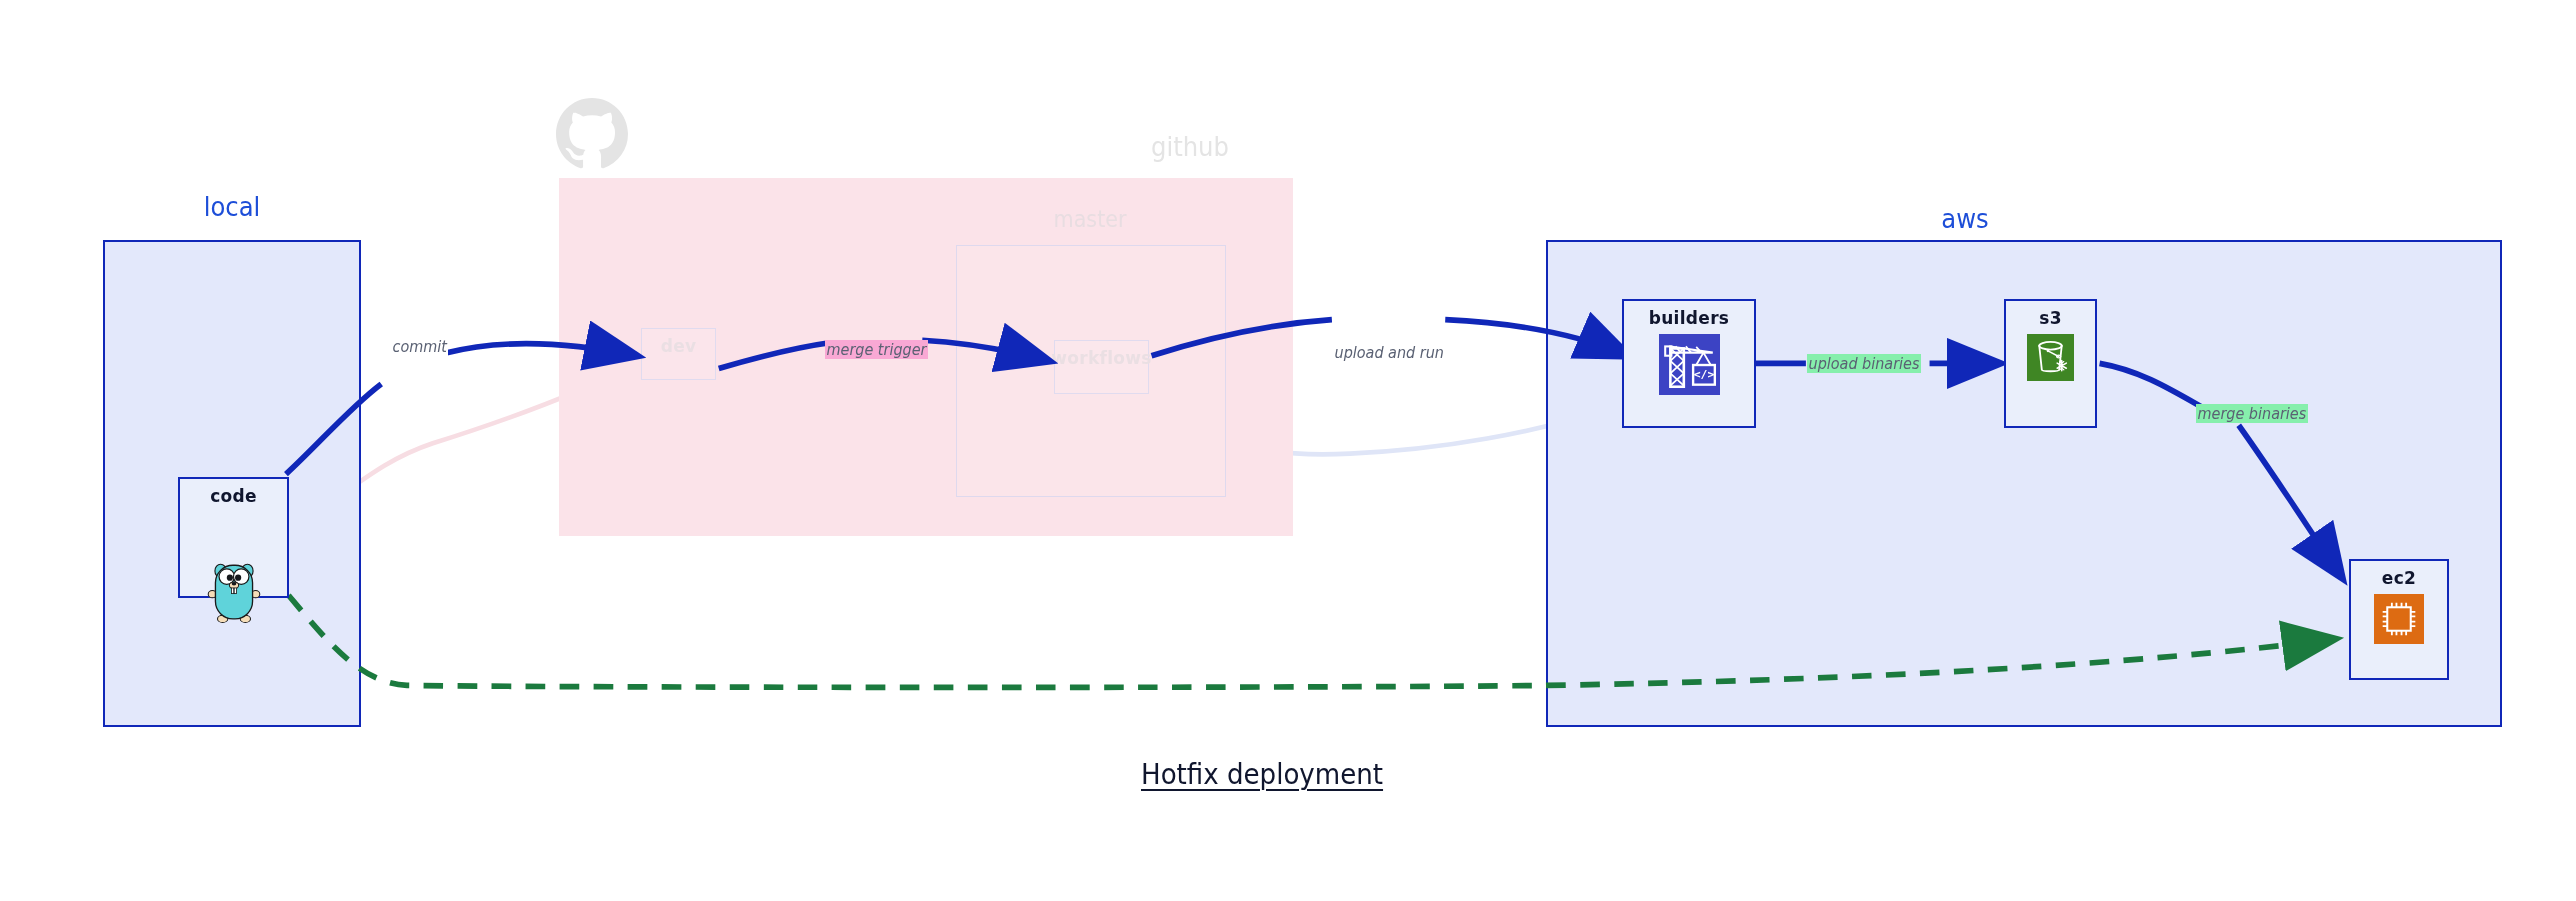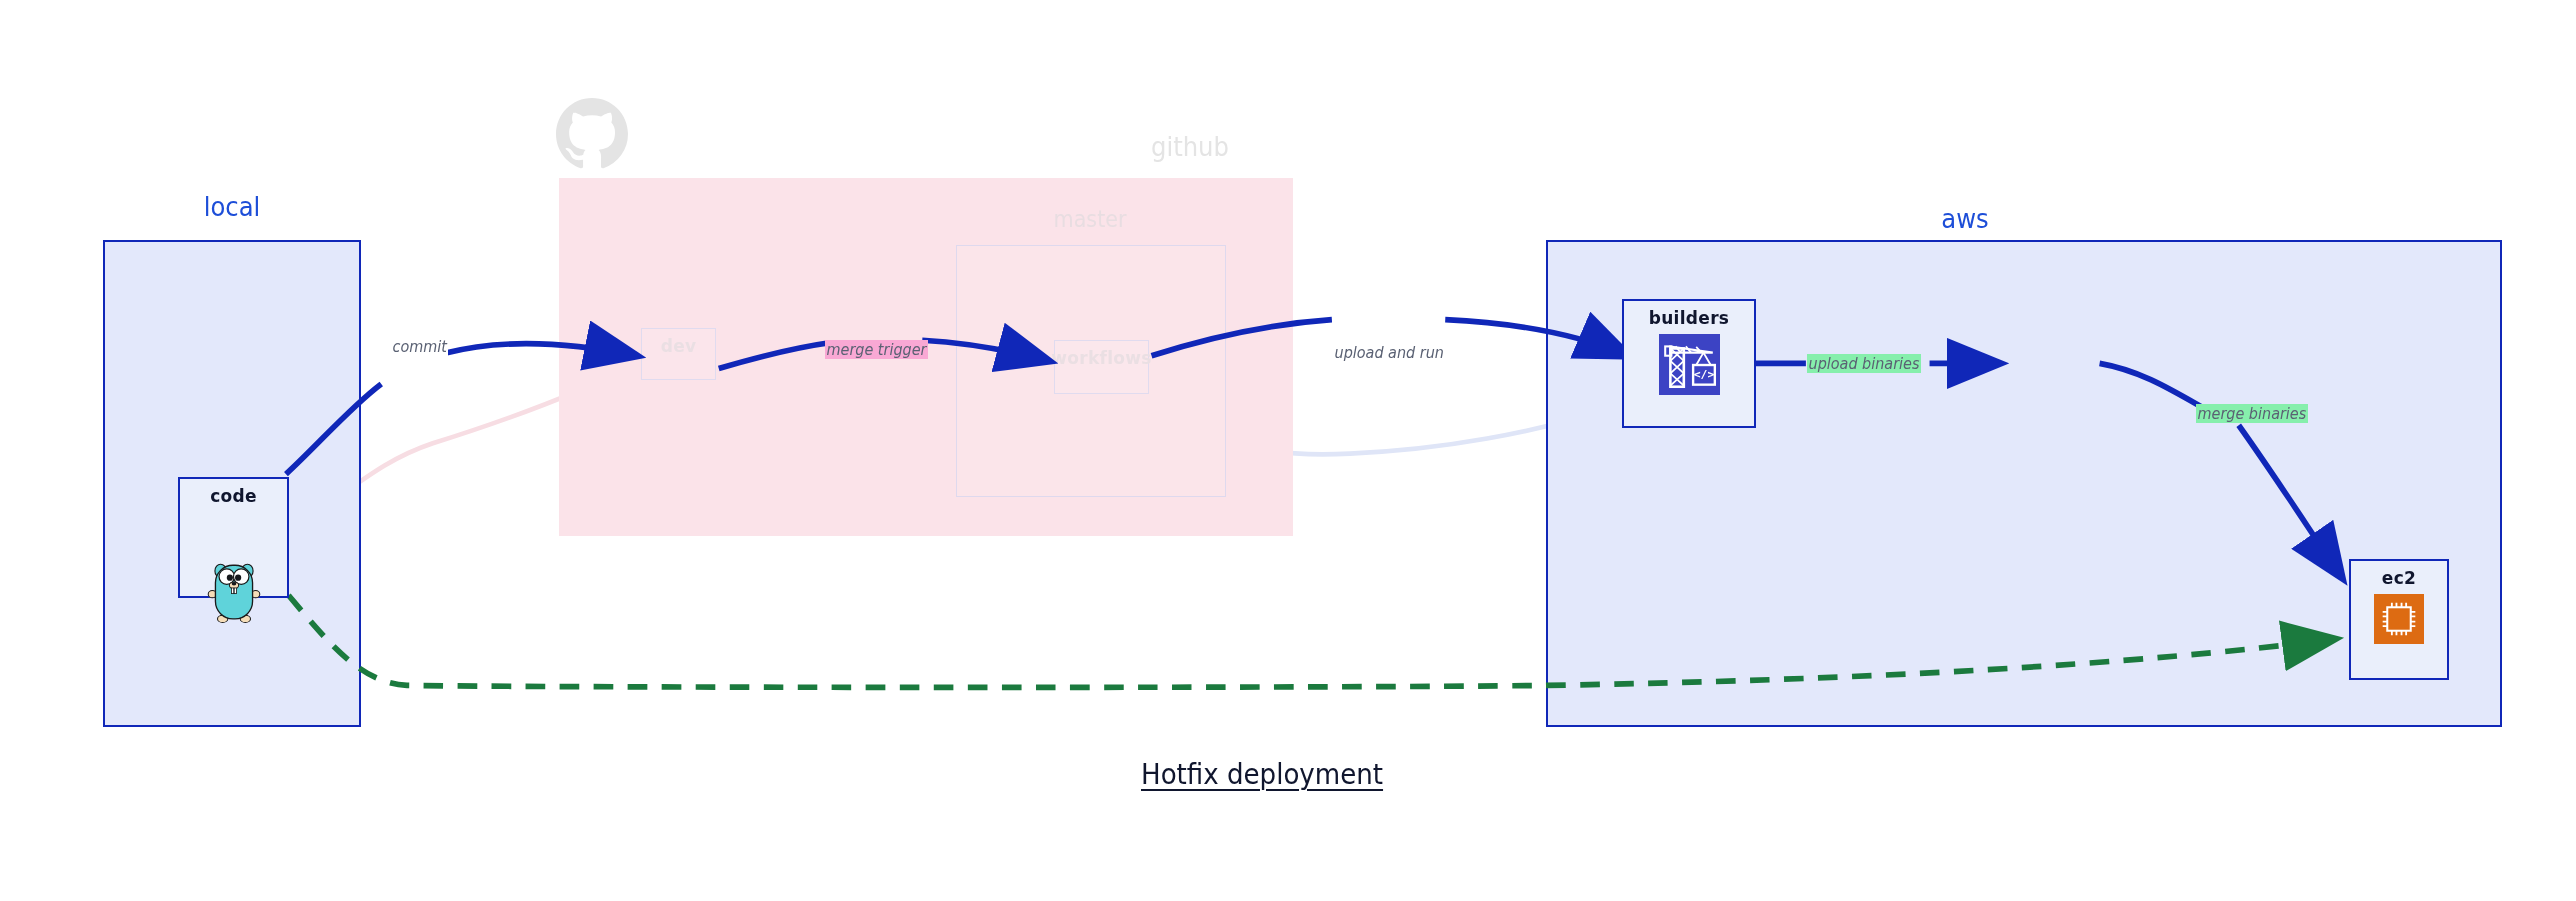--- a/index.html
+++ b/index.html
@@ -184,20 +184,42 @@
 
           <path d="M86,36 L72,60 M86,36 L100,60" stroke-width="3.6"></path>
 
           <rect x="66" y="60" width="42" height="38" stroke-width="4.6"></rect>
         </g>
         <text x="87" y="86" font-size="22" fill="#ffffff" text-anchor="middle" font-family="DejaVu Sans Mono, monospace" font-weight="bold">&lt;/&gt;</text>
       </svg>
     </span>
   </div>
 
+  <div class="node" style="left:2004px;top:299px;width:93px;height:129px;">
+    <span class="nlabel">s3</span>
+    <span class="nicon">
+      <svg width="47" height="47" viewBox="0 0 92 92">
+        <rect x="0" y="0" width="92" height="92" fill="#3f8624"></rect>
+        <g stroke="#ffffff" stroke-width="3.6" fill="none" stroke-linecap="round">
+
+          <ellipse cx="46" cy="23" rx="22" ry="7.5"></ellipse>
+          <path d="M24,23 L29,70 C29,74 63,74 63,70 L68,23"></path>
+
+          <path d="M41,33 L62,44" stroke-width="3"></path>
+          <circle cx="41" cy="33" r="2.6" fill="#ffffff" stroke="none"></circle>
+          <ellipse cx="62" cy="44" rx="4" ry="2.6" stroke-width="2.6"></ellipse>
+
+          <g stroke-width="3">
+            <path d="M68,52 L68,72 M59,57 L77,67 M77,57 L59,67"></path>
+            <path d="M64,54 L68,57 L72,54 M64,70 L68,67 L72,70" stroke-width="2.4"></path>
+          </g>
+        </g>
+      </svg>
+    </span>
+  </div>
 
   <div class="node" style="left:2349px;top:559px;width:100px;height:121px;">
     <span class="nlabel">ec2</span>
     <span class="nicon">
       <svg width="50" height="50" viewBox="0 0 98 98">
         <rect x="0" y="0" width="98" height="98" fill="#dd6b12"></rect>
         <g stroke="#ffffff" stroke-width="4" fill="none">
           <rect x="26" y="26" width="46" height="46"></rect>
           <g stroke-width="3.6">
             <path d="M35,26 L35,17 M44,26 L44,17 M54,26 L54,17 M63,26 L63,17"></path>

